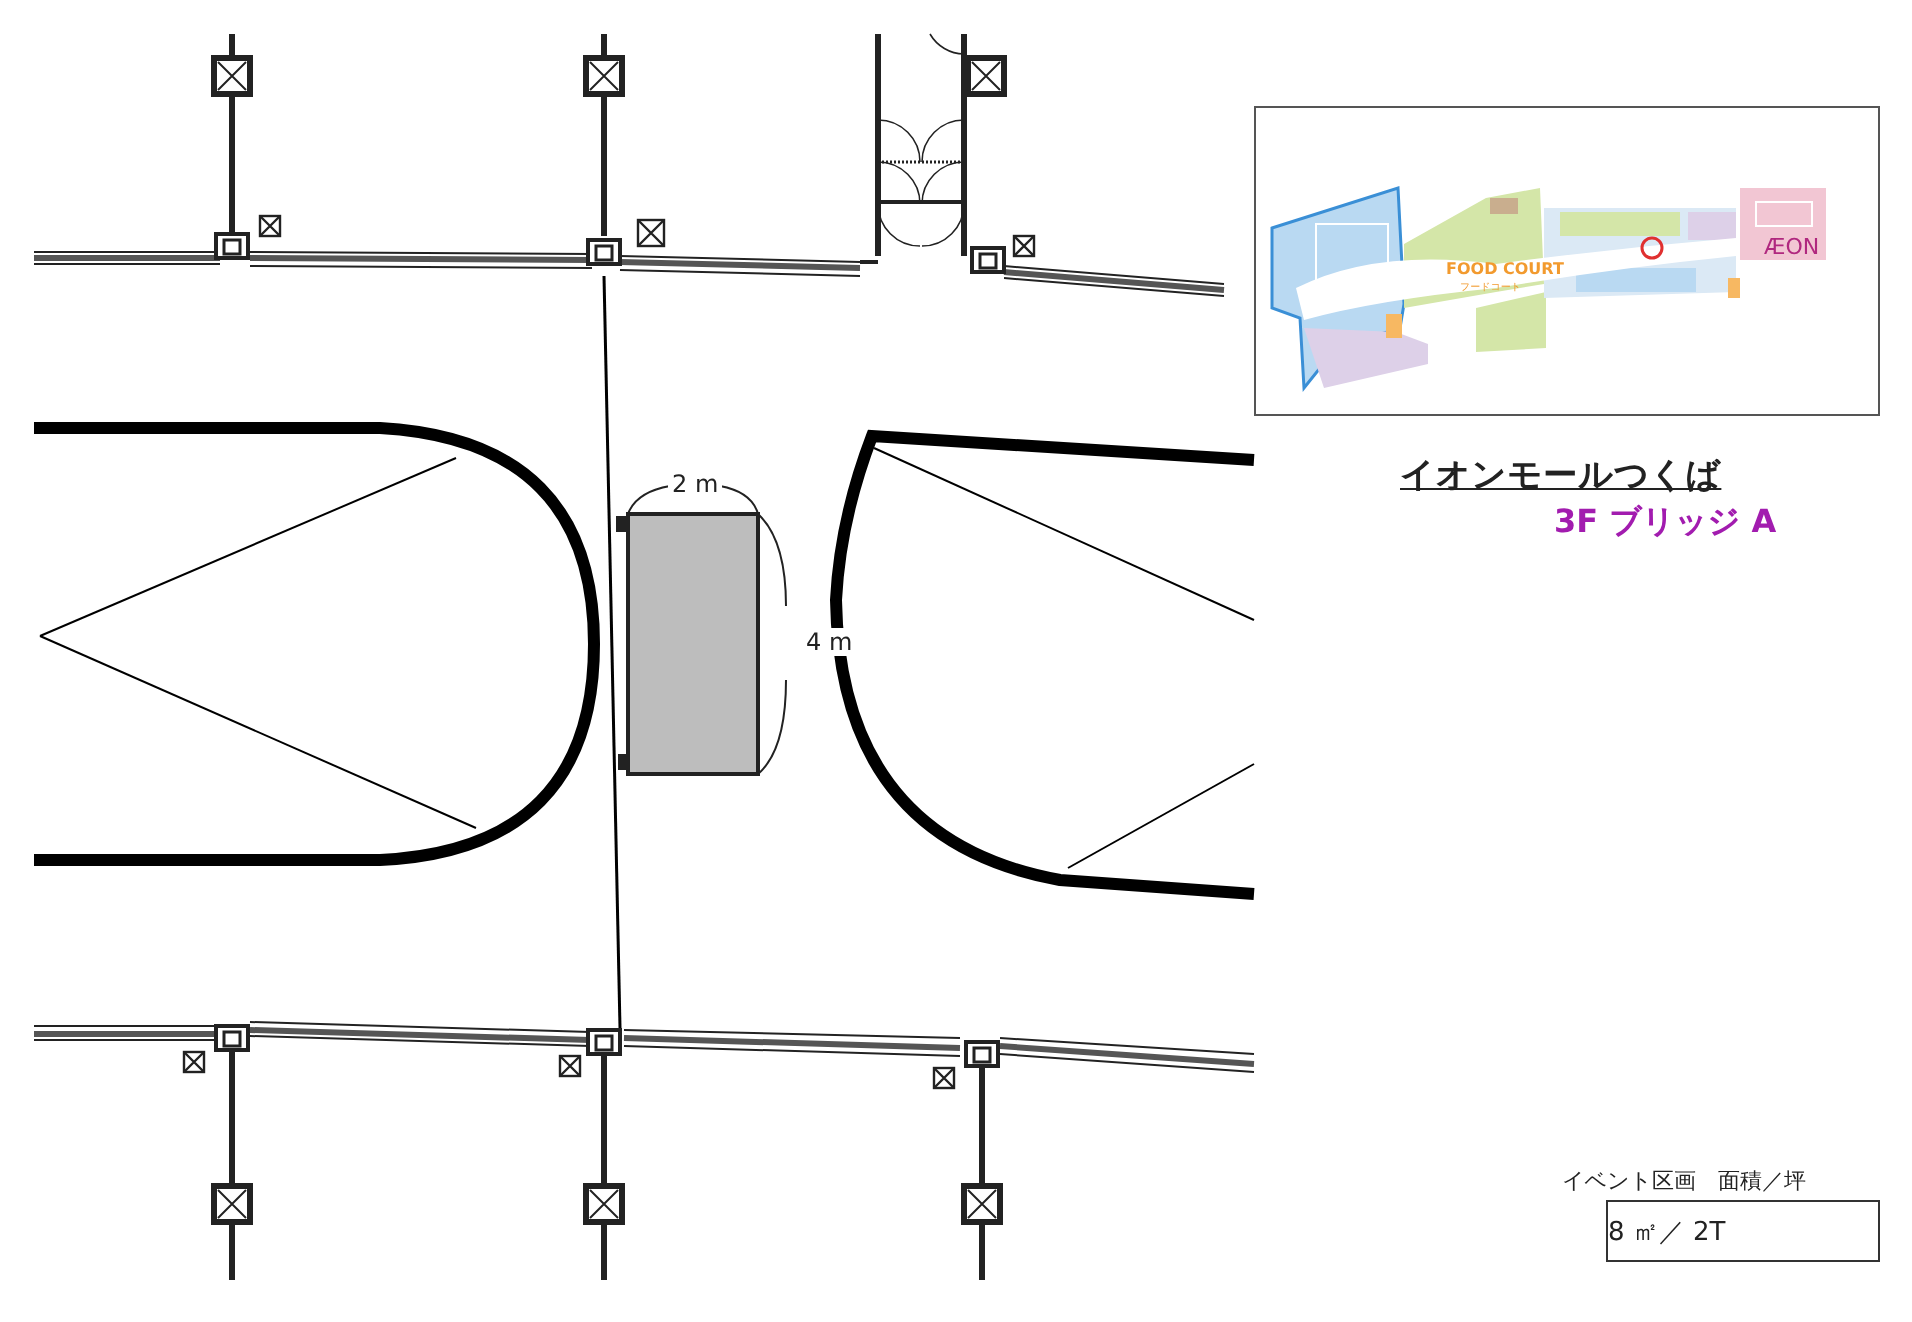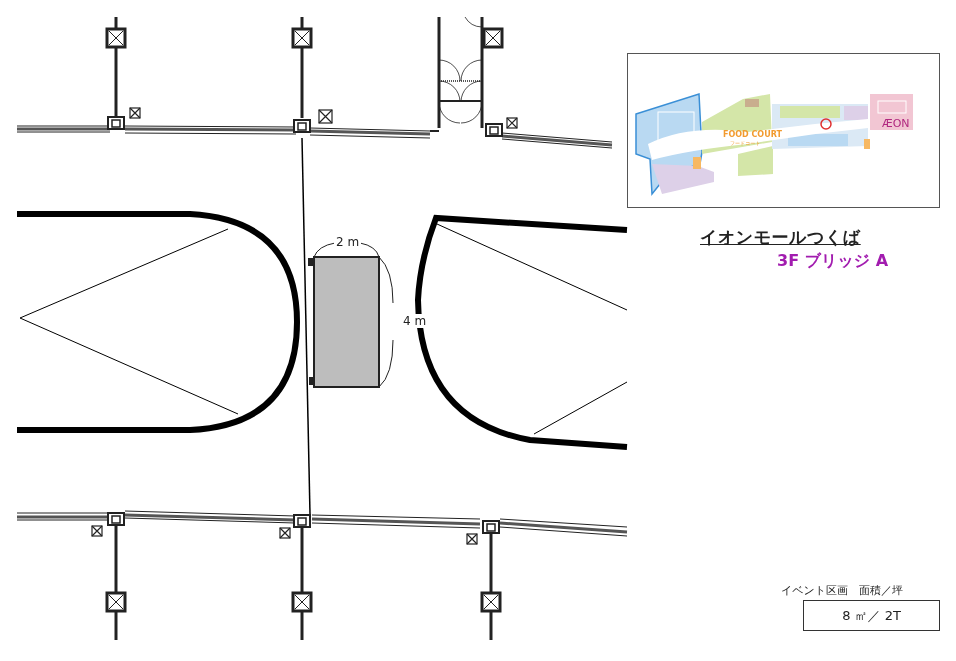--- a/index.html
+++ b/index.html
@@ -2,21 +2,21 @@
 <html><head>
 <meta charset="utf-8">
 <style>
   html, body { margin: 0; padding: 0; background: #ffffff; }
   body { width: 956px; height: 661px; position: relative; overflow: hidden; font-family: "DejaVu Sans", sans-serif; }
   #plan { position: absolute; left: 0; top: 0; }
   .keymap-frame { position: absolute; left: 627px; top: 53px; width: 313px; height: 155px; border: 1px solid #555; background: #fff; box-sizing: border-box; }
   .title-main { position: absolute; left: 700px; top: 226px; font-size: 17px; font-weight: bold; color: #222; letter-spacing: 0.5px; white-space: nowrap; text-decoration: underline; }
   .title-sub { position: absolute; left: 777px; top: 251px; font-size: 16px; font-weight: bold; color: #a21caf; white-space: nowrap; }
   .area-label { position: absolute; left: 781px; top: 583px; font-size: 11px; color: #222; white-space: nowrap; }
-  .area-box { position: absolute; left: 803px; top: 600px; width: 137px; height: 31px; border: 1px solid #333; box-sizing: border-box; display: flex; align-items: center; justify-content: center; font-size: 13px; color: #222; }
+  .area-box { position: absolute; left: 803px; top: 600px; width: 137px; height: 31px; border: 1px solid #333; box-sizing: border-box; display: flex; align-items: center; justify-content: flex-start; font-size: 13px; color: #222; }
   .dim-label { position: absolute; font-size: 12px; color: #222; background: #fff; padding: 0 2px; text-align: right; }
 </style>
 </head>
 <body>
 
 <svg id="plan" width="956" height="661" viewBox="0 0 956 661" xmlns="http://www.w3.org/2000/svg">
 
   <g stroke="#222" fill="none">
     <line x1="17" y1="126" x2="110" y2="126" stroke-width="1"></line>
     <line x1="17" y1="129" x2="110" y2="129" stroke-width="3" stroke="#555"></line>

